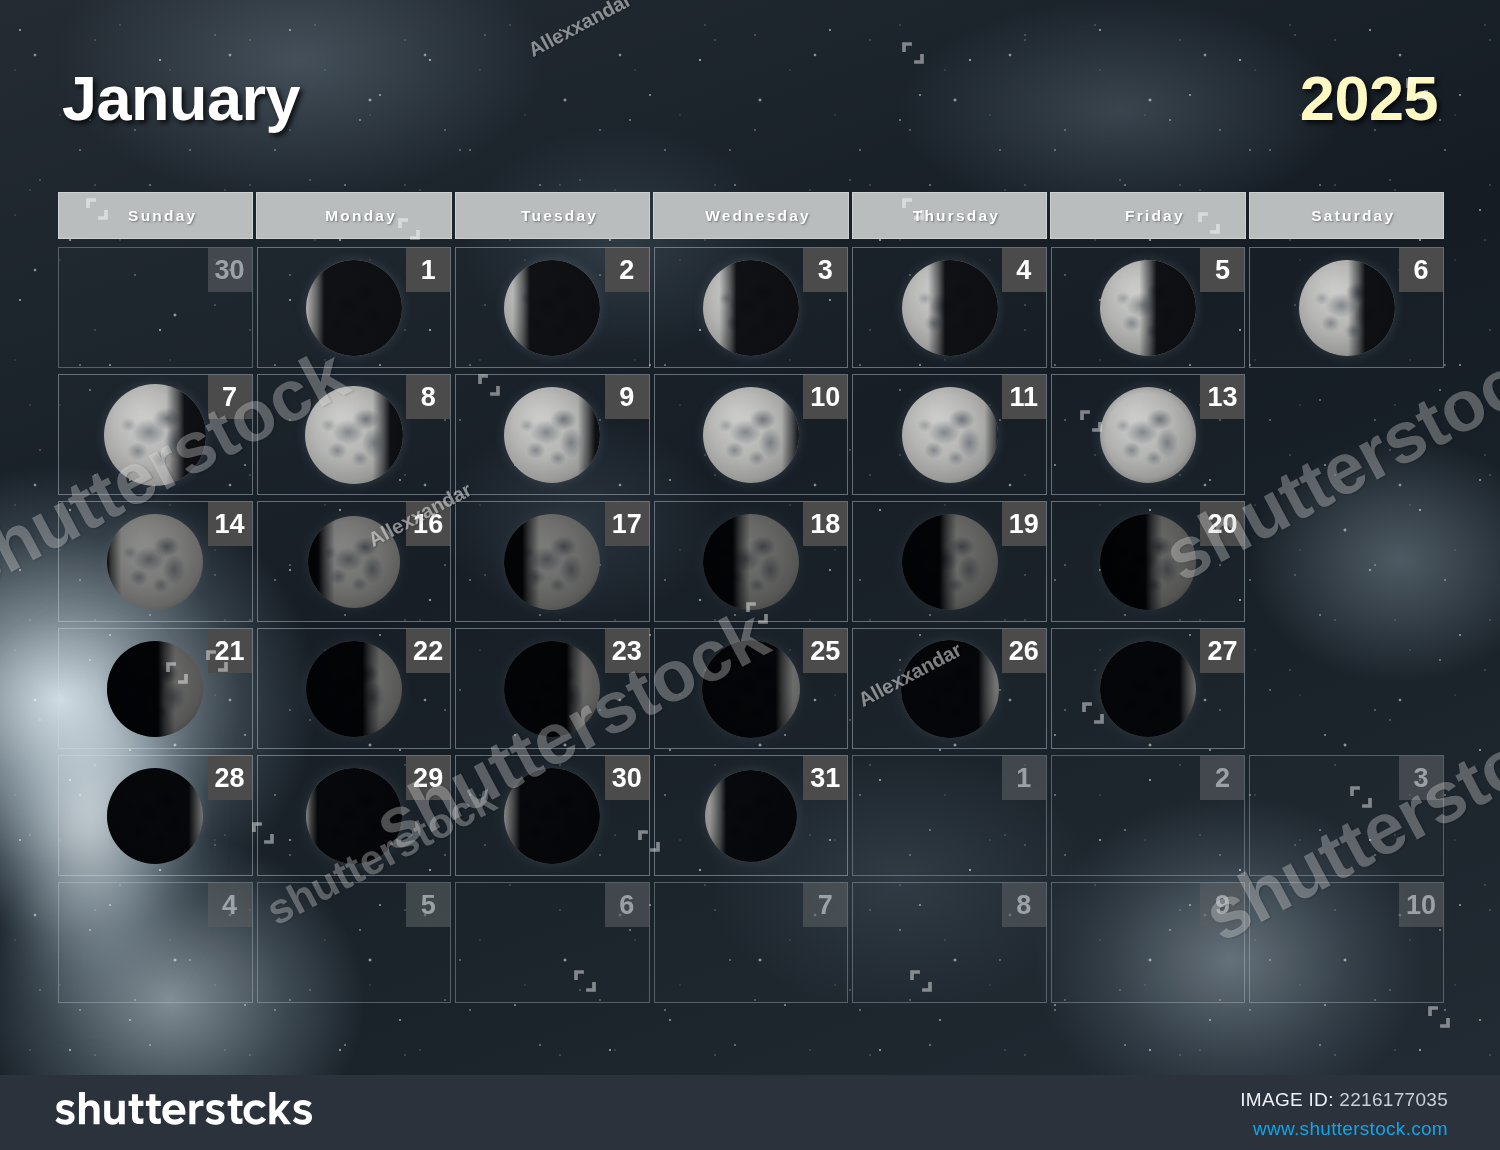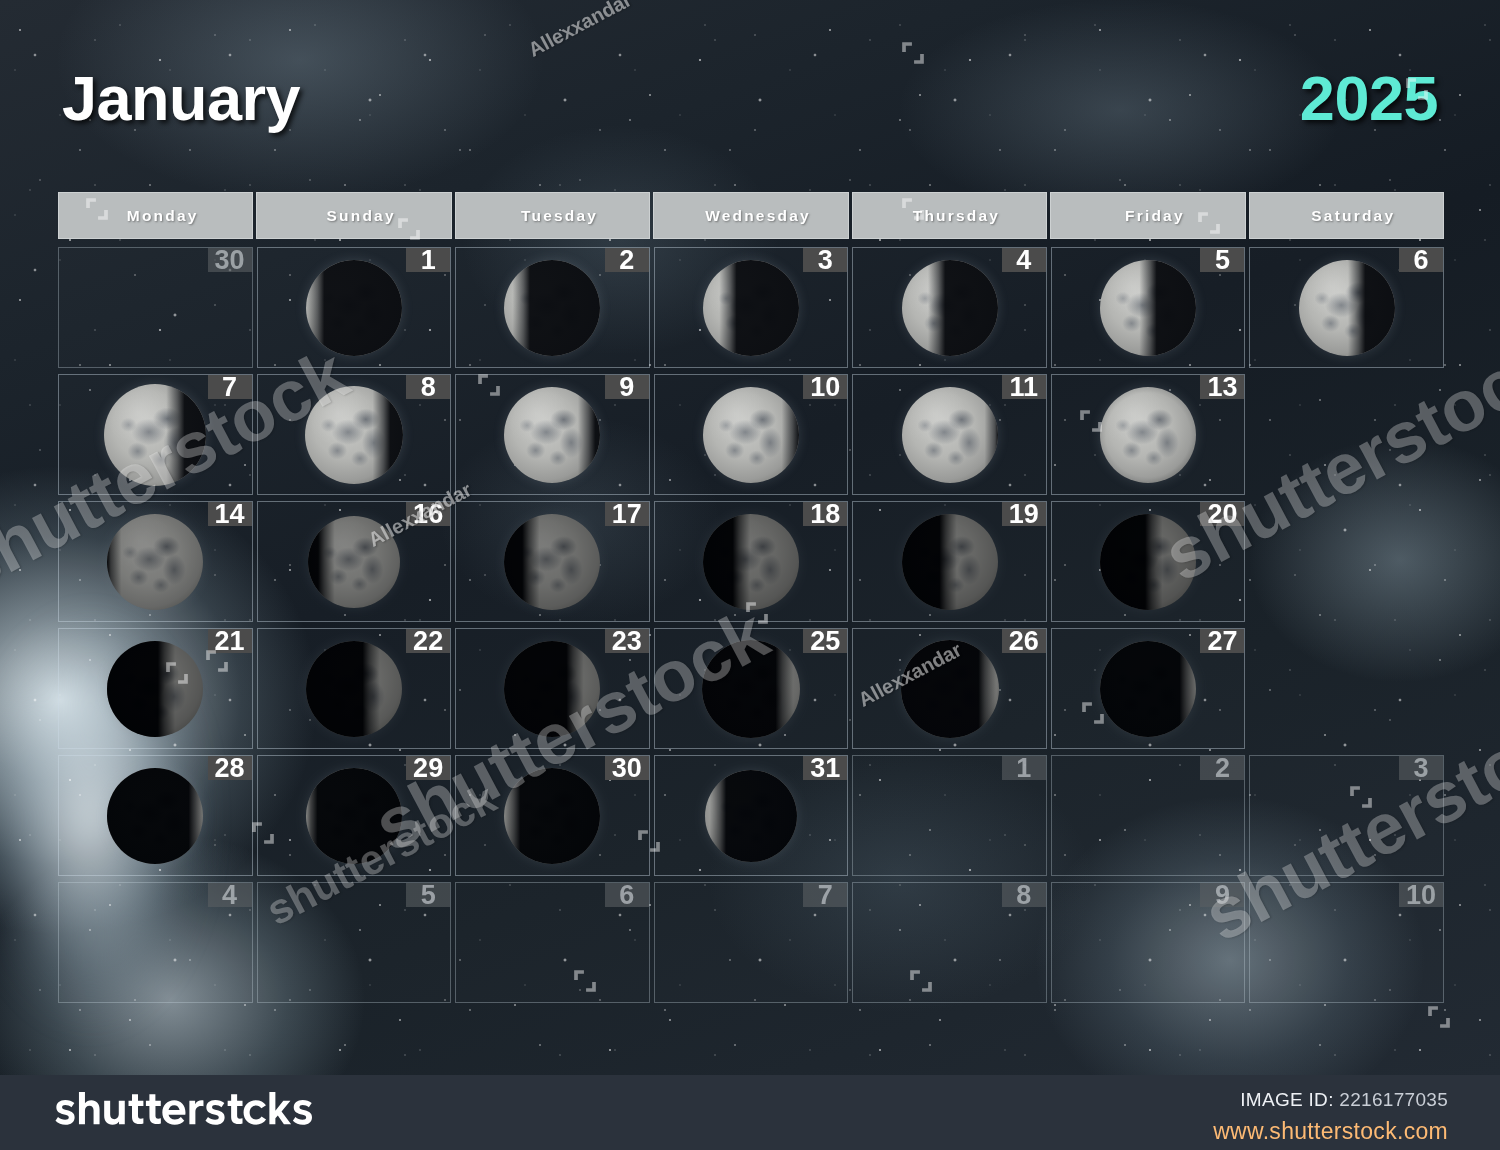--- a/index.html
+++ b/index.html
@@ -70,21 +70,21 @@
   }
 
   
   #month-title {
     position:absolute; left:62px; top:62px;
     font-size:63px; font-weight:bold; color:#fff; letter-spacing:-0.5px;
     text-shadow:3px 3px 5px rgba(0,0,0,.75);
   }
   #year-title {
     position:absolute; right:62px; top:62px;
-    font-size:63px; font-weight:bold; color:#5eead4; letter-spacing:-0.5px;
+    font-size:63px; font-weight:bold; color:#fef9c3; letter-spacing:-0.5px;
     text-shadow:3px 3px 5px rgba(0,0,0,.75);
   }
 
   
   #calendar { position:absolute; left:58px; top:192px; width:1386px; }
   #dow-row { display:grid; grid-template-columns:repeat(7,1fr); gap:3px; }
   .dow {
     height:47px; background:#b9bdbe; border:1px solid #cdd1d2;
     display:flex; align-items:center; justify-content:center;
     color:#ffffff; font-size:15.5px; font-weight:bold; letter-spacing:2.2px;
@@ -92,21 +92,21 @@
     padding-left:14px;
   }
   #weeks { margin-top:8px; display:grid; grid-template-rows:repeat(6,121px); gap:6px; }
   .week { display:grid; grid-template-columns:repeat(7,1fr); gap:4px; }
   .cell {
     position:relative; border:1px solid rgba(205,220,230,.42);
     background:rgba(255,255,255,.012);
   }
   .cell.dim { border-color:rgba(200,215,225,.33); }
   .daynum {
-    position:absolute; right:0; top:0; min-width:44px; height:24px;
+    position:absolute; right:0; top:0; min-width:44px; height:44px;
     background:#4b4b4b; color:#ffffff;
     font-size:27px; font-weight:bold;
     display:flex; align-items:center; justify-content:center;
     padding:0 1px; line-height:1;
   }
   .cell.dim .daynum { background:rgba(90,95,98,.60); color:rgba(190,196,200,.72); }
 
   
   .moon-wrap { position:absolute; left:0; top:0; width:100%; height:100%; }
   .moon {
@@ -144,41 +144,41 @@
   }
   #ss-logo { position:absolute; left:52px; top:17px; height:40px; }
   #ss-logo svg { height:40px; display:block; }
   #img-id {
     position:absolute; right:52px; top:14px;
     color:#c9ced6; font-size:19px; letter-spacing:.3px;
   }
   #img-id .k { color:#eef1f5; }
   #ss-url {
     position:absolute; right:52px; top:43px;
-    color:#fdba74; font-size:23px; letter-spacing:.3px;
+    color:#0ea5e9; font-size:19px; letter-spacing:.3px;
   }
 </style>
 </head>
 <body>
 
 <div id="stage">
 
   <div id="sky"></div>
   <div id="nebula-l"></div>
   <div id="stars"></div>
   <div id="stars2"></div>
   <div id="stars3"></div>
 
   <div id="month-title">January</div>
   <div id="year-title">2025</div>
 
   <div id="calendar">
     <div id="dow-row">
+        <div class="dow">Sunday</div>
         <div class="dow">Monday</div>
-        <div class="dow">Sunday</div>
         <div class="dow">Tuesday</div>
         <div class="dow">Wednesday</div>
         <div class="dow">Thursday</div>
         <div class="dow">Friday</div>
         <div class="dow">Saturday</div>
       </div>
     <div id="weeks">
         <div class="week">
           <div class="cell dim">
             <div class="daynum">30</div>

